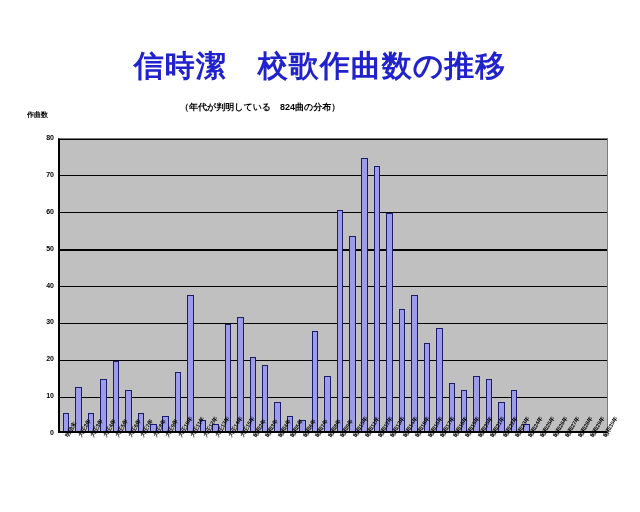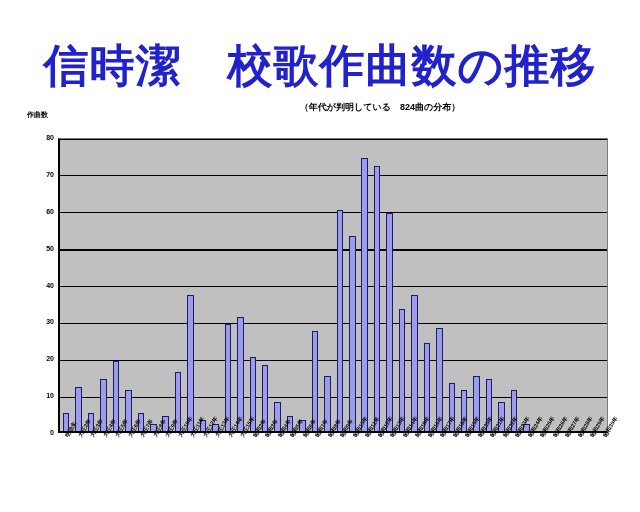--- a/index.html
+++ b/index.html
@@ -17,32 +17,31 @@
     left: 0; top: 0;
     width: 640px; height: 512px;
     background: #ffffff;
   }
   
   #chart-title {
     position: absolute;
     left: 0; top: 45px;
     width: 640px;
     text-align: center;
-    font-size: 45px;
+    font-size: 30px;
     font-weight: bold;
     color: #2222cc;
     letter-spacing: 1px;
     white-space: nowrap;
     line-height: 42px;
   }
   #chart-subtitle {
     position: absolute;
     left: 180px; top: 101px;
     width: 400px;
-    text-align: center;
     font-size: 9px;
     font-weight: bold;
     color: #000000;
     white-space: nowrap;
   }
   
   #y-axis-title {
     position: absolute;
     left: 27px; top: 110px;
     font-size: 7px;

